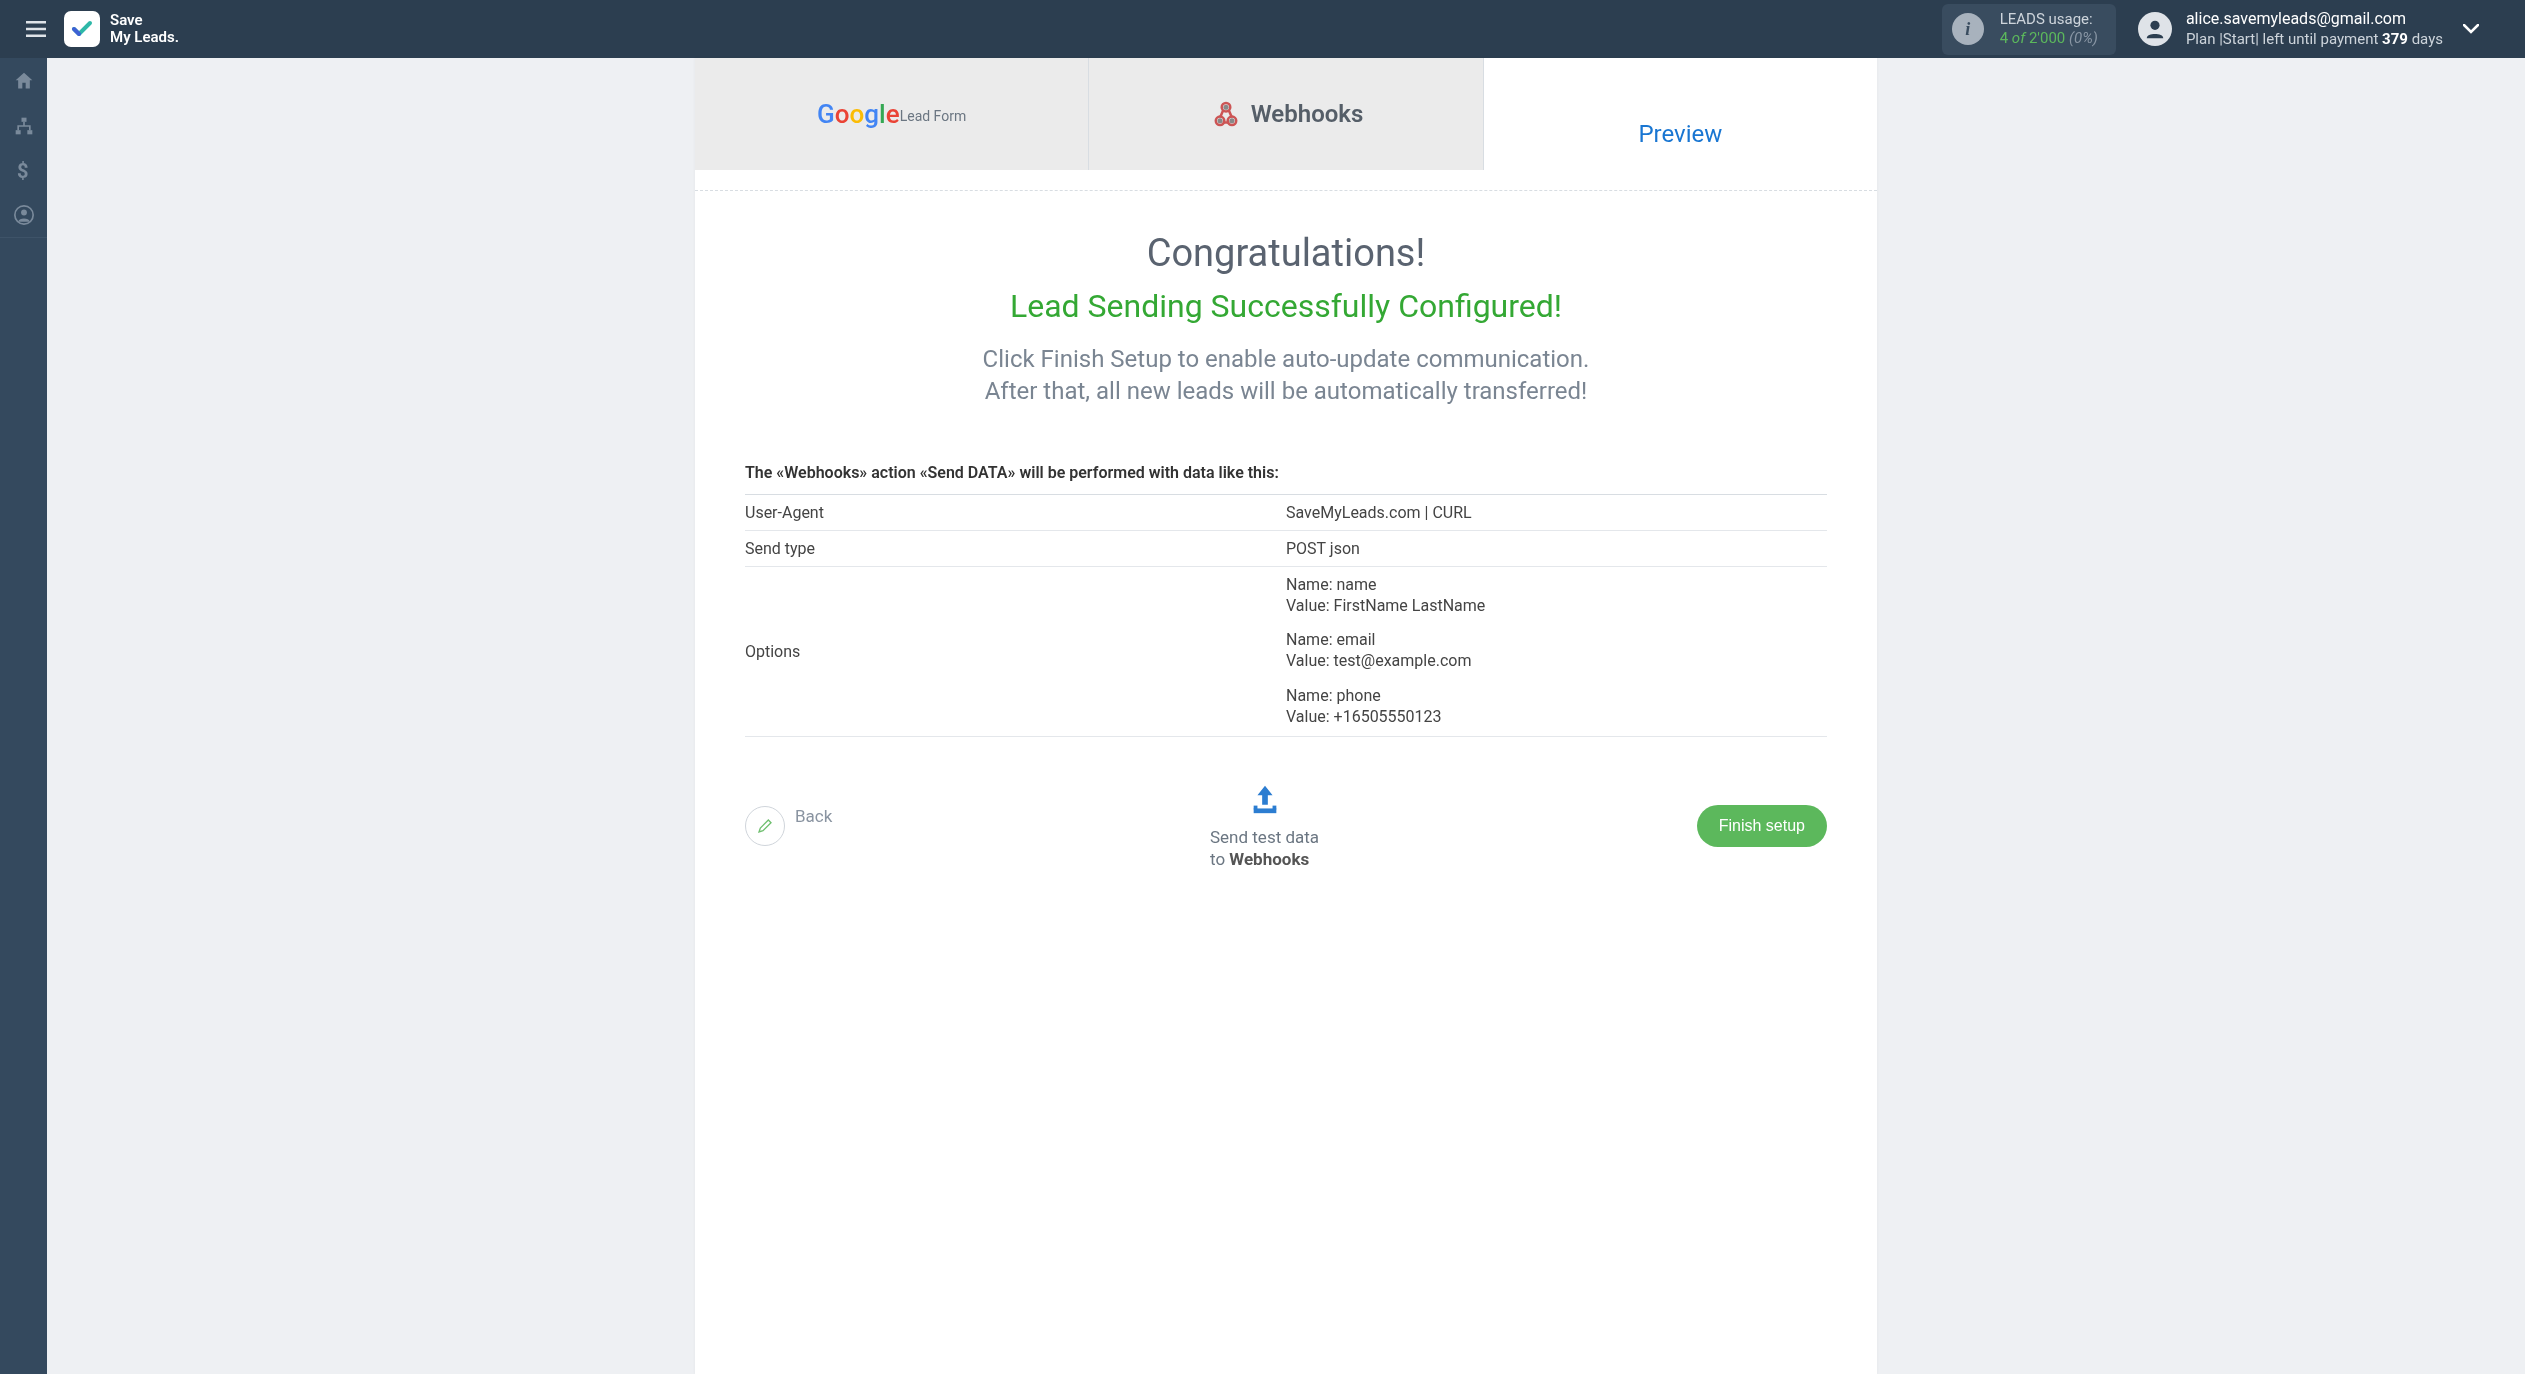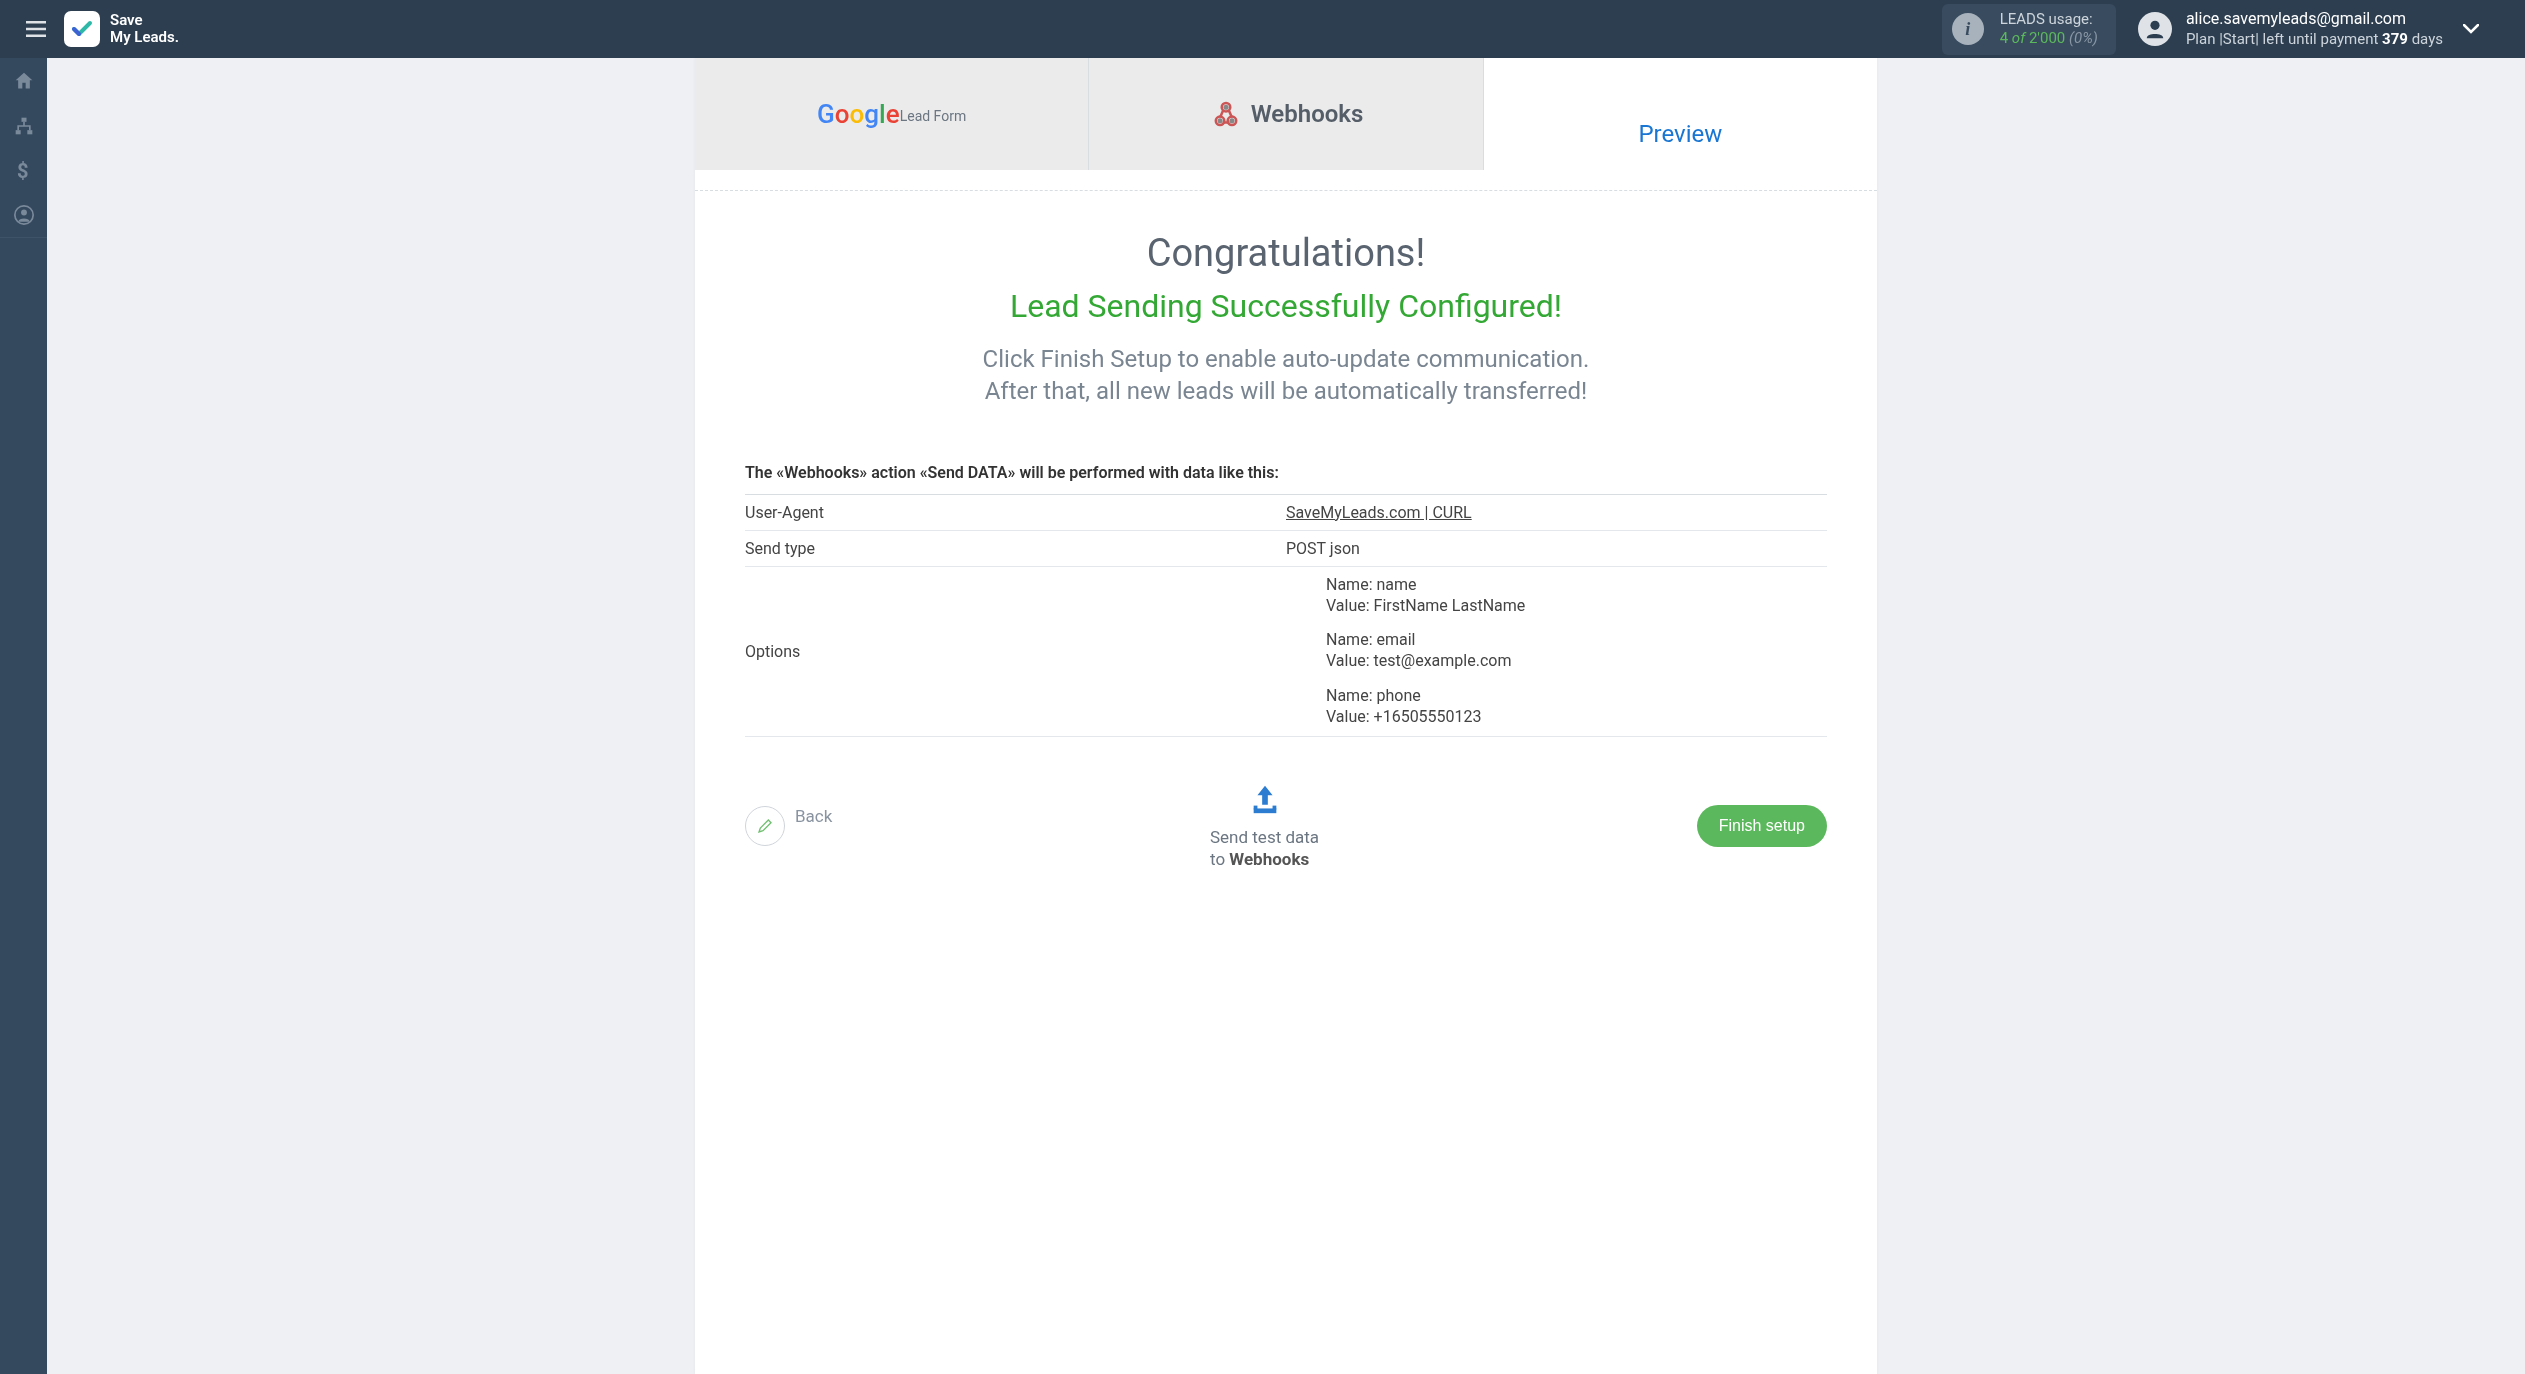--- a/index.html
+++ b/index.html
@@ -232,21 +232,20 @@
       font-size: 16px;
       color: #444;
       vertical-align: top;
     }
     .data-table td:first-child {
       width: 50%;
       vertical-align: middle;
     }
     .option-block {
       margin-bottom: 14px;
-      margin-left: 40px;
     }
     .option-block:last-child {
       margin-bottom: 0;
     }
     .option-line { line-height: 1.3; }
     .footer-row {
       display: flex;
       align-items: center;
       justify-content: space-between;
       padding: 45px 0 20px;
@@ -420,21 +419,21 @@
           <div>Click Finish Setup to enable auto-update communication.</div>
           <div>After that, all new leads will be automatically transferred!</div>
         </div>
 
         <div class="action-label">The «Webhooks» action «Send DATA» will be performed with data like this:</div>
 
         <table class="data-table">
           <tbody id="data-rows">
               <tr>
                 <td>User-Agent</td>
-                <td style="word-break: break-all; text-decoration: underline;">SaveMyLeads.com | CURL</td>
+                <td style="word-break: break-all;">SaveMyLeads.com | CURL</td>
               </tr>
               <tr>
                 <td>Send type</td>
                 <td style="word-break: break-all;">POST json</td>
               </tr>
               <tr>
                 <td>Options</td>
                 <td>
                   <div class="option-block">
                     <div class="option-line">Name: name</div>

